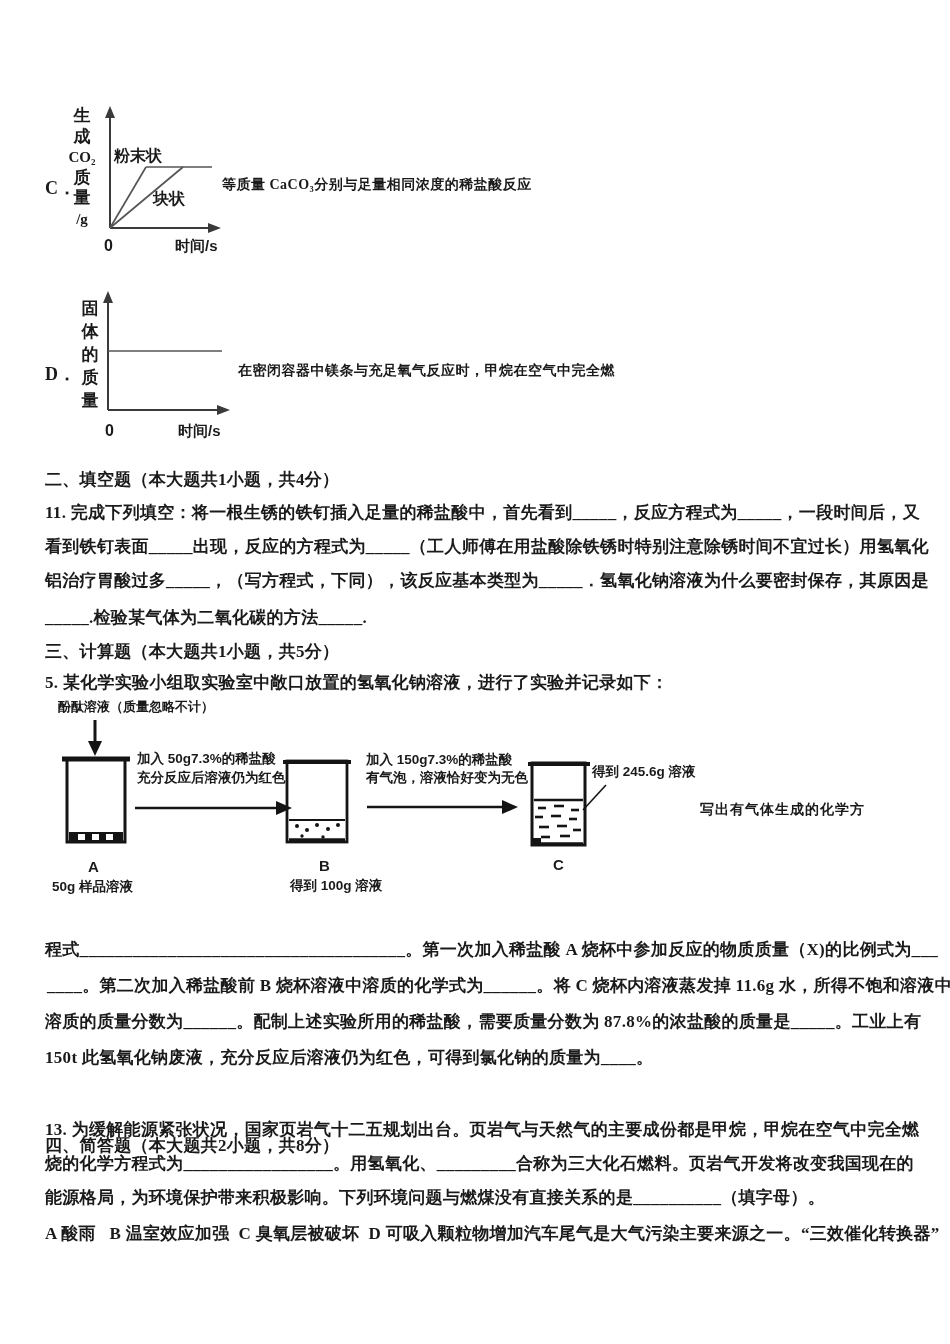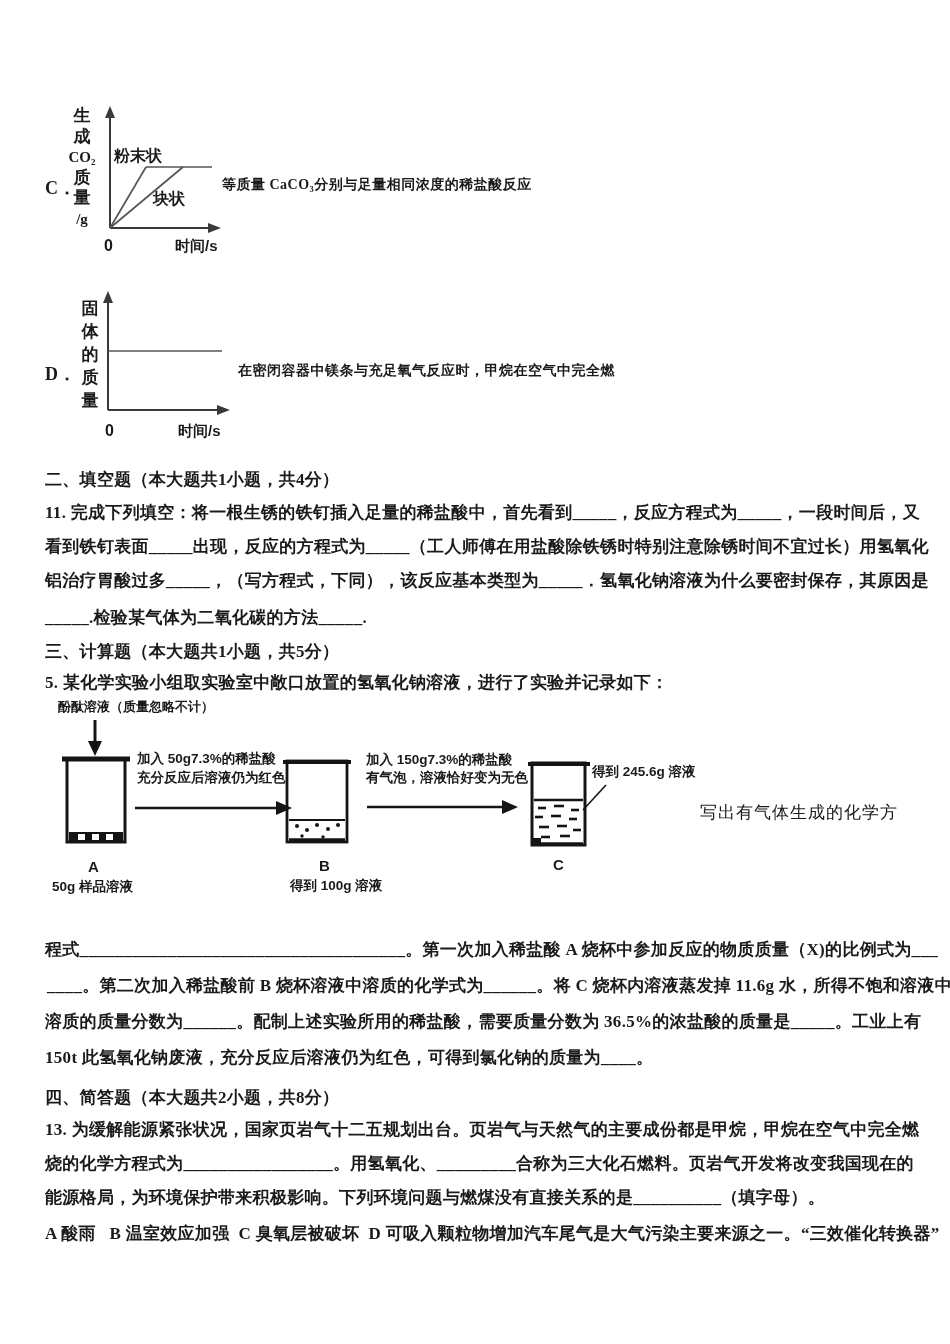--- a/index.html
+++ b/index.html
@@ -30,21 +30,21 @@
   svg.abs { position:absolute; overflow:visible; }
   svg text {
     font-family:"Liberation Sans","DejaVu Sans",sans-serif;
     font-weight:bold; fill:#1a1a1a;
   }
   .axis  { stroke:#3a3a3a; stroke-width:2; fill:none; }
   .gline { stroke:#555555; stroke-width:1.7; fill:none; }
   .ah    { fill:#3a3a3a; stroke:none; }
   .bk    { stroke:#141414; fill:none; }
   .sidenote {
-    position:absolute; font-size:17px; font-weight:normal; letter-spacing:1px;
+    position:absolute; font-size:14px; font-weight:bold; letter-spacing:1px;
     font-family:"Liberation Sans","DejaVu Sans",sans-serif; white-space:pre;
   }
 </style>
 </head>
 <body>
 
 <div class="opt-label" style="left:45px;top:176px">C．</div>
 
 <div class="ylab" id="ylab-c">
   <span>生</span>
@@ -167,20 +167,20 @@
   </g>
   <text x="513" y="172" font-size="15">C</text>
   <text x="552" y="78" font-size="13.5">得到 245.6g 溶液</text>
   <line x1="566" y1="87" x2="543" y2="112" stroke="#141414" stroke-width="1.6"></line>
 </svg>
 
 <div class="sidenote" style="left:700px;top:801px">写出有气体生成的化学方</div>
 
 <div class="line" style="left:45px;top:938px">程式_____________________________________。第一次加入稀盐酸 A 烧杯中参加反应的物质质量（X)的比例式为___</div>
 <div class="line" style="left:47px;top:974px">____。第二次加入稀盐酸前 B 烧杯溶液中溶质的化学式为______。将 C 烧杯内溶液蒸发掉 11.6g 水，所得不饱和溶液中</div>
-<div class="line" style="left:45px;top:1010px">溶质的质量分数为______。配制上述实验所用的稀盐酸，需要质量分数为 36.5%的浓盐酸的质量是_____。工业上有</div>
+<div class="line" style="left:45px;top:1010px">溶质的质量分数为______。配制上述实验所用的稀盐酸，需要质量分数为 87.8%的浓盐酸的质量是_____。工业上有</div>
 <div class="line" style="left:45px;top:1046px">150t 此氢氧化钠废液，充分反应后溶液仍为红色，可得到氯化钠的质量为____。</div>
 
-<div class="line" style="left:45px;top:1086px">四、简答题（本大题共2小题，共8分）</div>
+<div class="line" style="left:45px;top:1134px">四、简答题（本大题共2小题，共8分）</div>
 <div class="line" style="left:45px;top:1118px">13. 为缓解能源紧张状况，国家页岩气十二五规划出台。页岩气与天然气的主要成份都是甲烷，甲烷在空气中完全燃</div>
 <div class="line" style="left:45px;top:1152px">烧的化学方程式为_________________。用氢氧化、_________合称为三大化石燃料。页岩气开发将改变我国现在的</div>
 <div class="line" style="left:45px;top:1186px">能源格局，为环境保护带来积极影响。下列环境问题与燃煤没有直接关系的是__________（填字母）。</div>
 <div class="line" style="left:45px;top:1222px">A 酸雨   B 温室效应加强  C 臭氧层被破坏  D 可吸入颗粒物增加汽车尾气是大气污染主要来源之一。“三效催化转换器”</div>
 
 </body></html>

